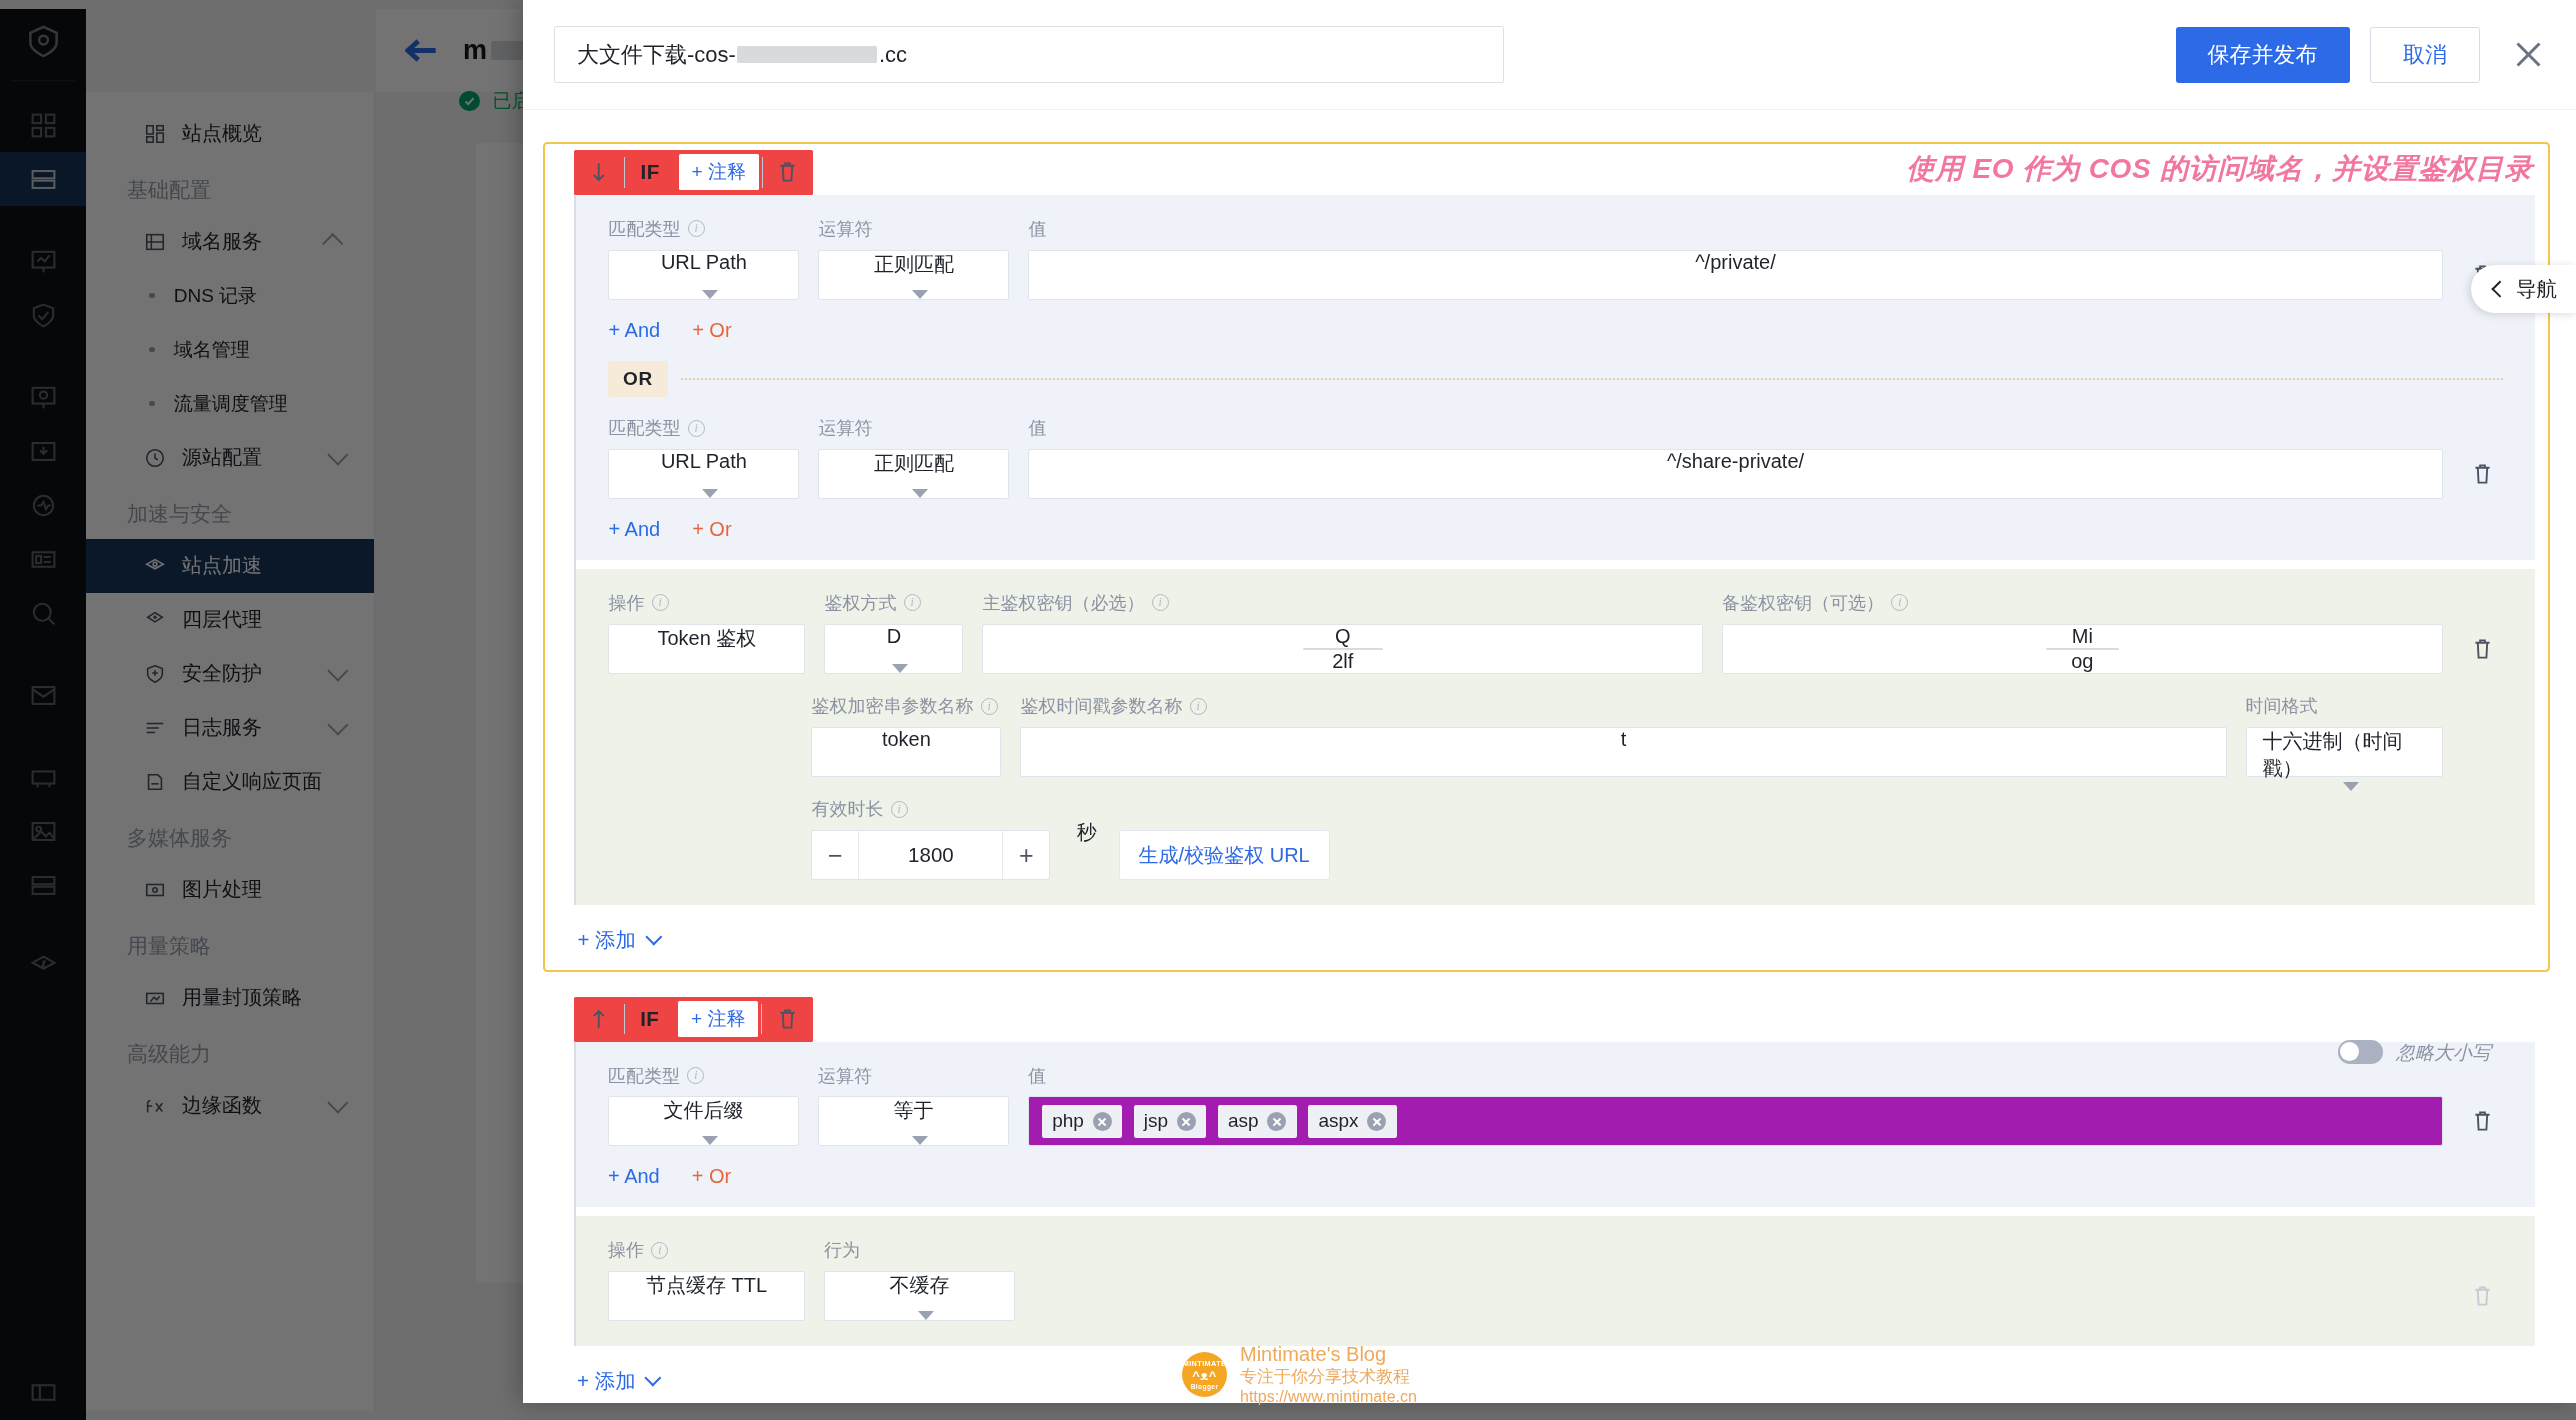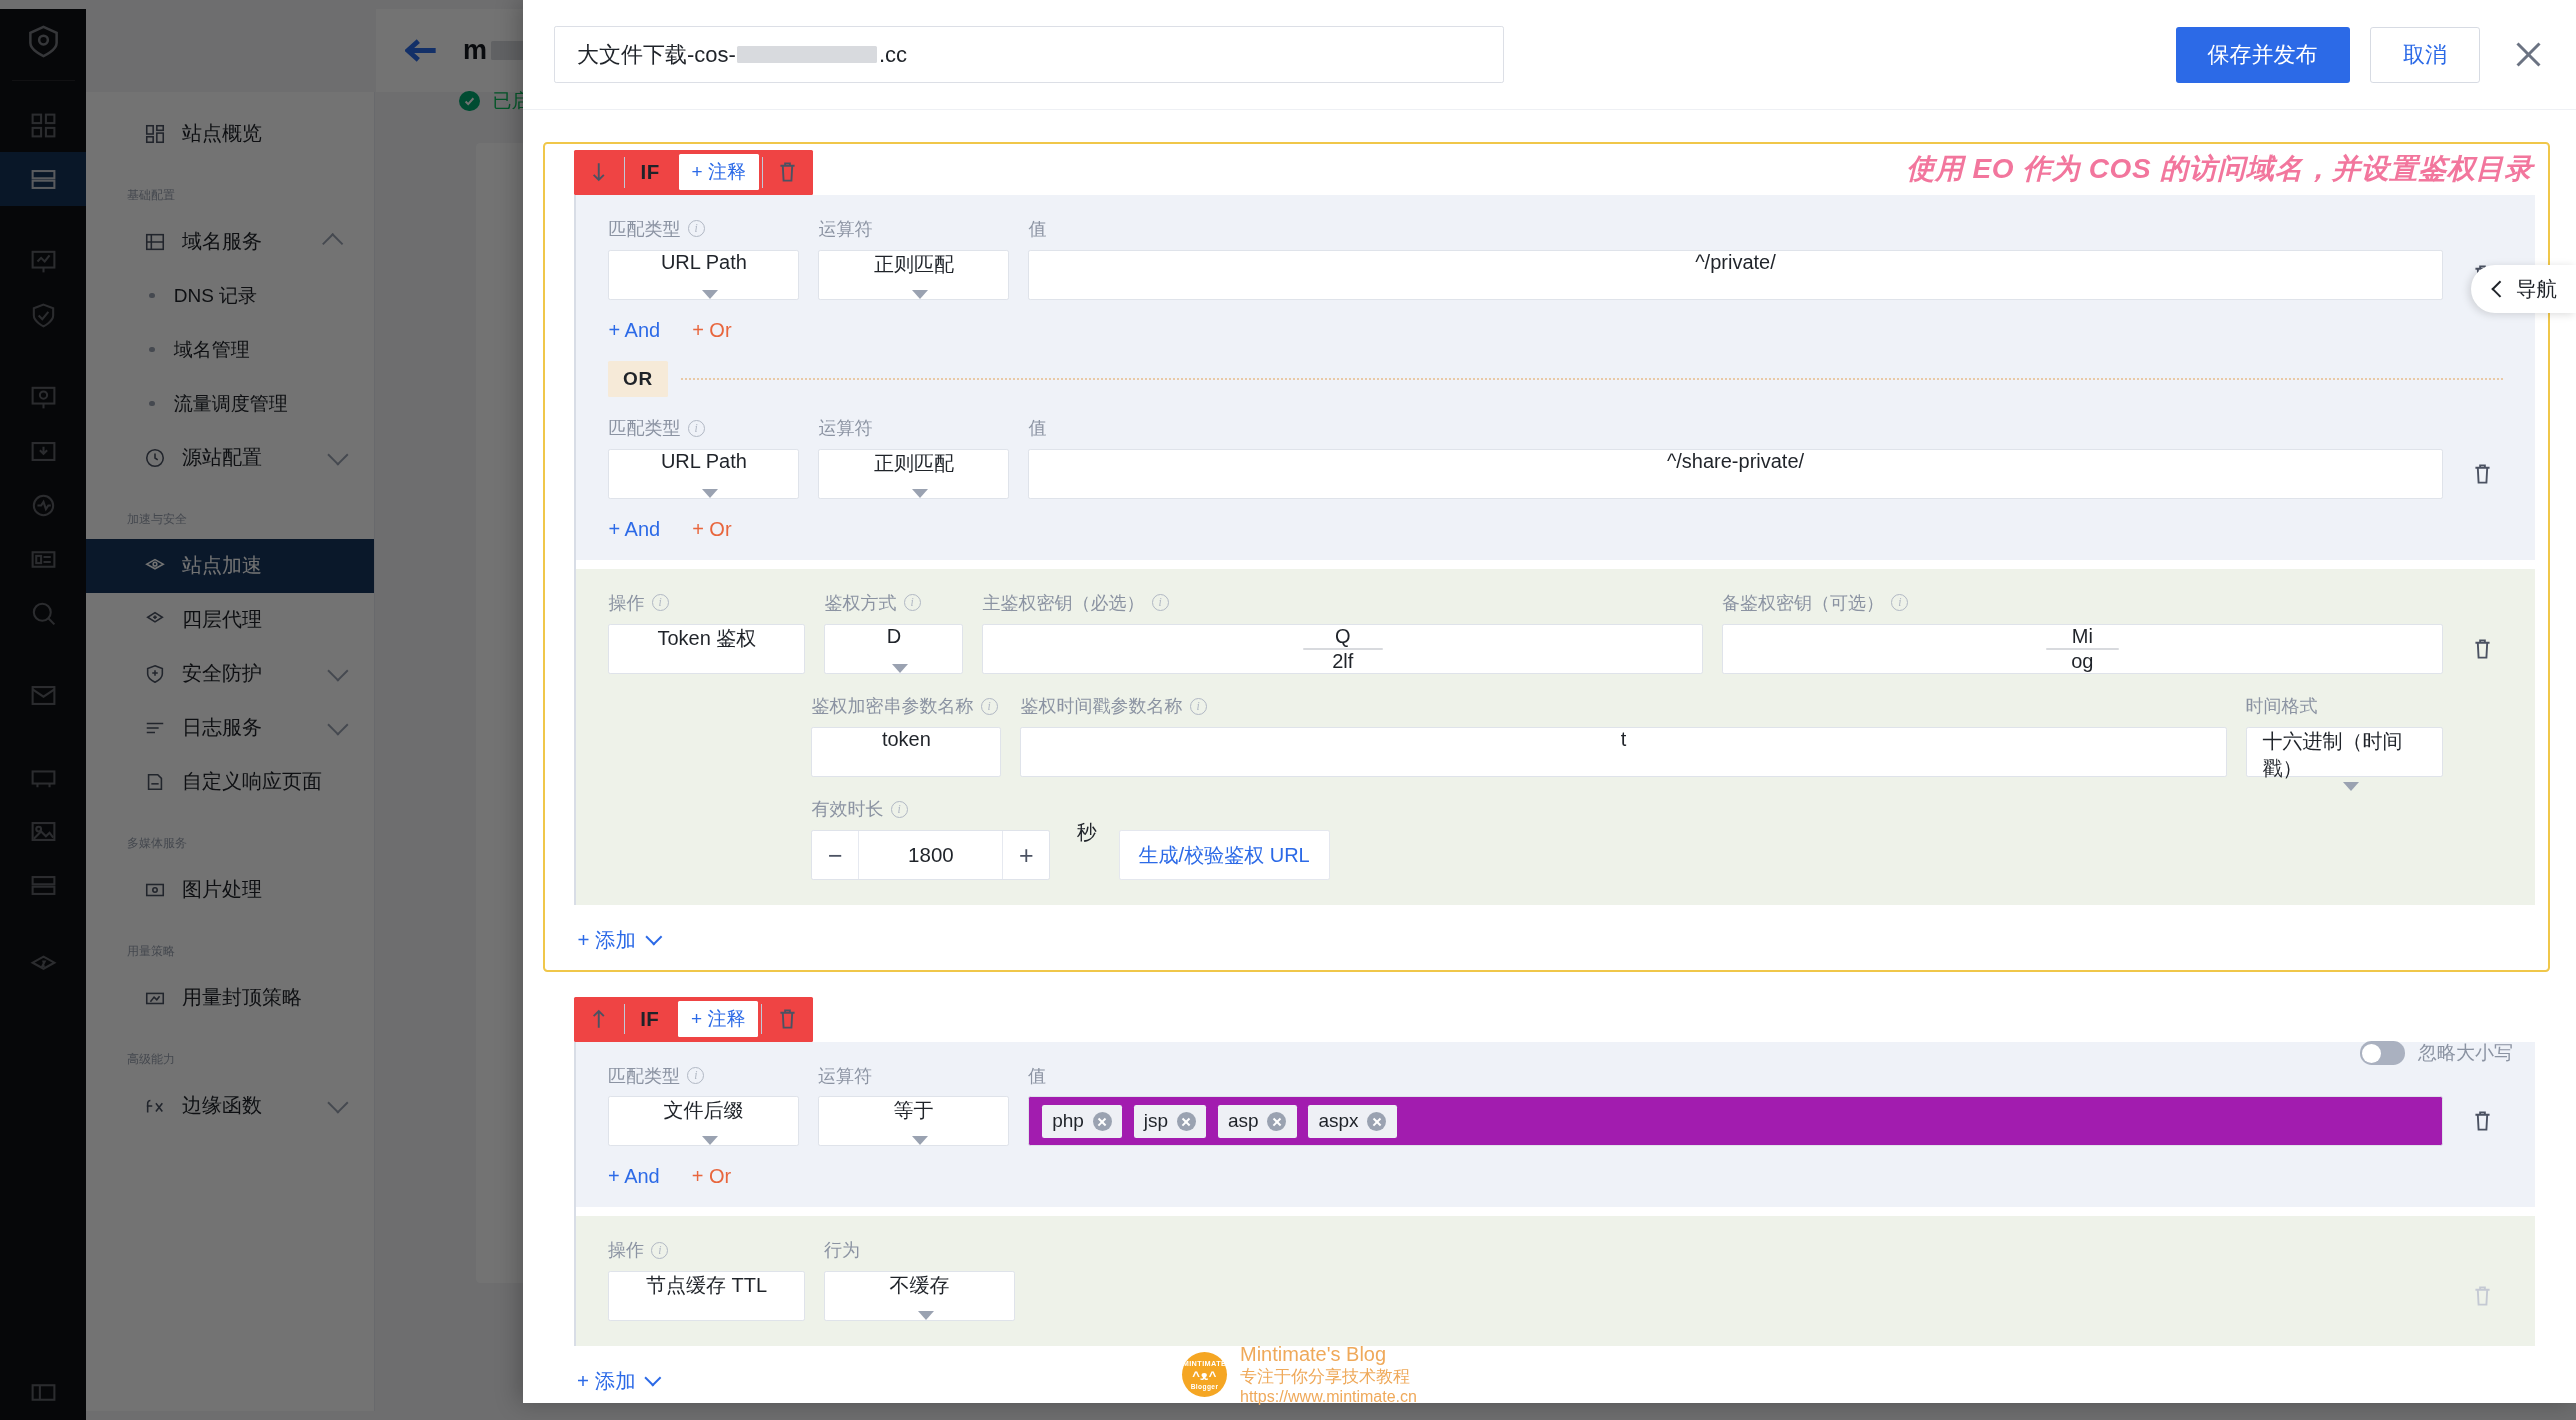--- a/index.html
+++ b/index.html
@@ -38,21 +38,21 @@
     background: #ffffff; z-index: 6; padding-top: 14.6px;
     border-right: 0.7px solid #e7e9ef;
   }
   .nav-item {
     display: flex; align-items: center; height: 54px; padding-left: 58px; gap: 16px;
     font-size: 20px; color: #1f2329; position: relative;
   }
   .nav-item.child { padding-left: 63px; font-size: 19px; }
   .nav-item.active { background: #17365e; color: #ffffff; }
   .nav-group {
-    padding-left: 41px; font-size: 12px; color: #98a0ae; height: 54px;
+    padding-left: 41px; font-size: 21px; color: #98a0ae; height: 54px;
     display: flex; align-items: flex-end; padding-bottom: 10.2px;
   }
   .nav-ico { width: 22px; height: 22px; stroke: #4b5262; fill: none; stroke-width: 1.7; flex: none; }
   .nav-item.active .nav-ico { stroke: #ffffff; }
   .nav-dot { width: 5.8px; height: 5.8px; border-radius: 50%; background: #9aa2b1; flex: none; margin-right: 2.9px; }
   .nav-caret { position: absolute; right: 31px; width: 14.6px; height: 14.6px;
     border-right: 2.2px solid #9aa2b1; border-bottom: 2.2px solid #9aa2b1; transform: rotate(45deg) translateY(-3.7px); }
   .nav-caret.up { transform: rotate(-135deg) translateY(-3.7px); }
 
   
@@ -205,22 +205,22 @@
     min-height: 50px; background: #a21caf; border: 0.7px solid #dfe3ea; border-radius: 2.2px;
     display: flex; align-items: center; gap: 11.7px; padding: 0 13px; flex-wrap: wrap;
   }
   .tag { background: #eef0f5; border-radius: 2.2px; display: flex; align-items: center; gap: 8.8px;
     padding: 5.8px 10.2px; font-size: 19px; color: #1f2329; }
   .tag-x { width: 19px; height: 19px; border-radius: 50%; background: #9aa2b1; position: relative; flex: none; cursor: pointer; }
   .tag-x::before, .tag-x::after { content: ""; position: absolute; left: 4.4px; top: 8.8px; width: 10.2px; height: 2.2px; background: #fff; }
   .tag-x::before { transform: rotate(45deg); }
   .tag-x::after { transform: rotate(-45deg); }
 
-  .toggle-wrap { position: absolute; right: 22px; top: -1.5px; display: flex; align-items: center; gap: 13px;
-    font-size: 19px; color: #8b93a2; }
+  .toggle-wrap { position: absolute; right: 44px; top: -1.5px; display: flex; gap: 13px;
+    font-size: 19px; color: #8b93a2; font-style: italic; }
   .toggle { width: 45px; height: 23.4px; border-radius: 11.7px; background: #aab1c0; position: relative; cursor: pointer; }
   .toggle .knob { position: absolute; left: 2.2px; top: 2.2px; width: 19px; height: 19px; border-radius: 50%; background: #fff; }
 
   .cond-head-rel { position: relative; }
 
   
   .watermark { position: absolute; left: 1182px; bottom: 13px; display: flex; align-items: center; gap: 13px; z-index: 80; }
   .wm-logo { width: 45px; height: 45px; border-radius: 50%; background: #f5a623; display: flex; flex-direction: column;
     align-items: center; justify-content: center; color: #fff; font-size: 8px; font-weight: bold; letter-spacing: 0.4px; }
   .wm-txt { line-height: 1.22; color: #efa95a; }

